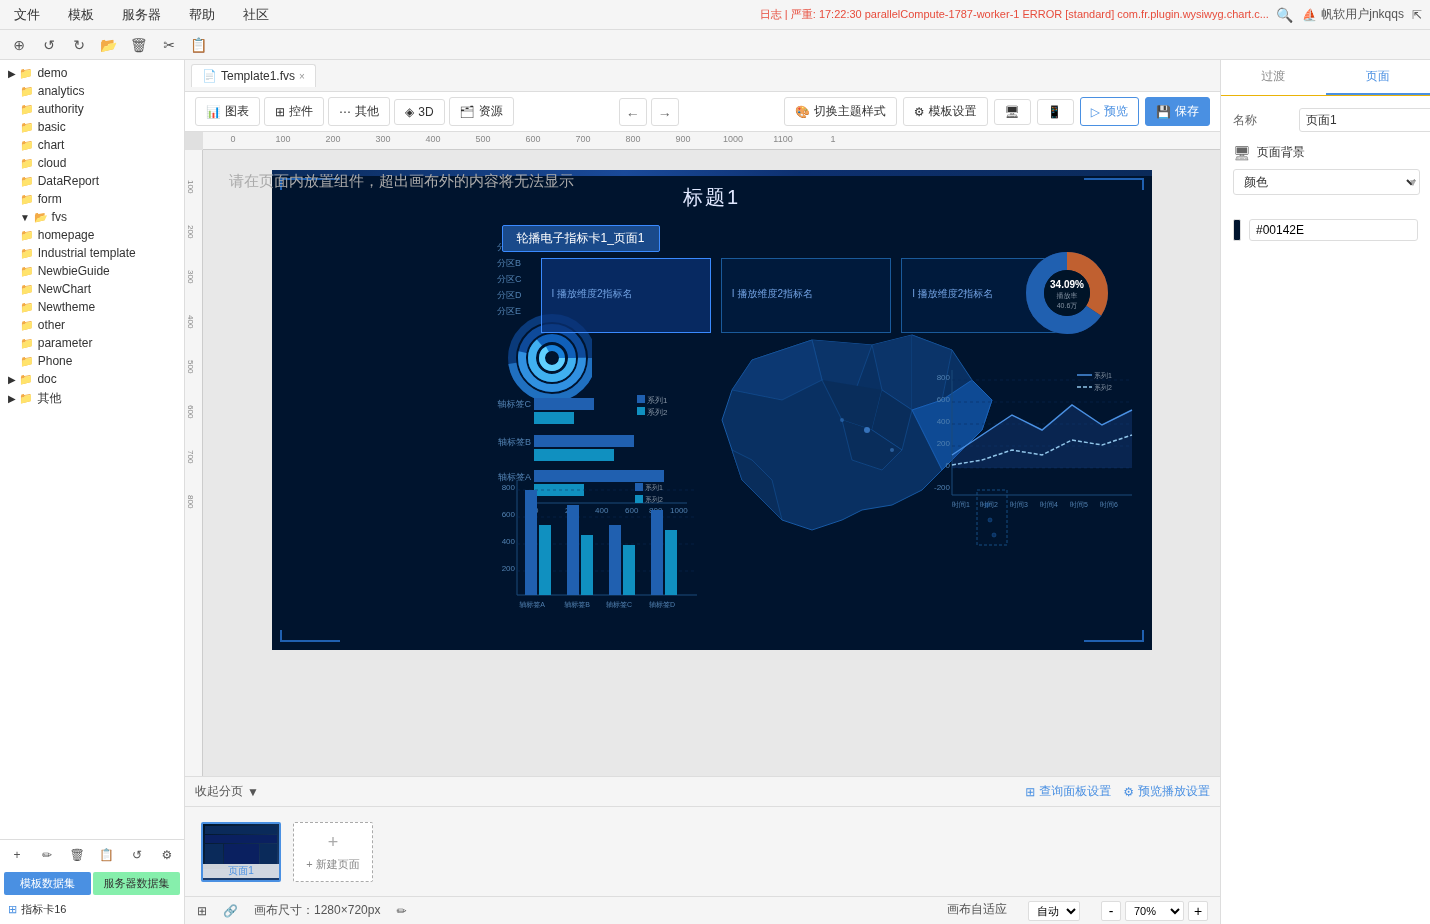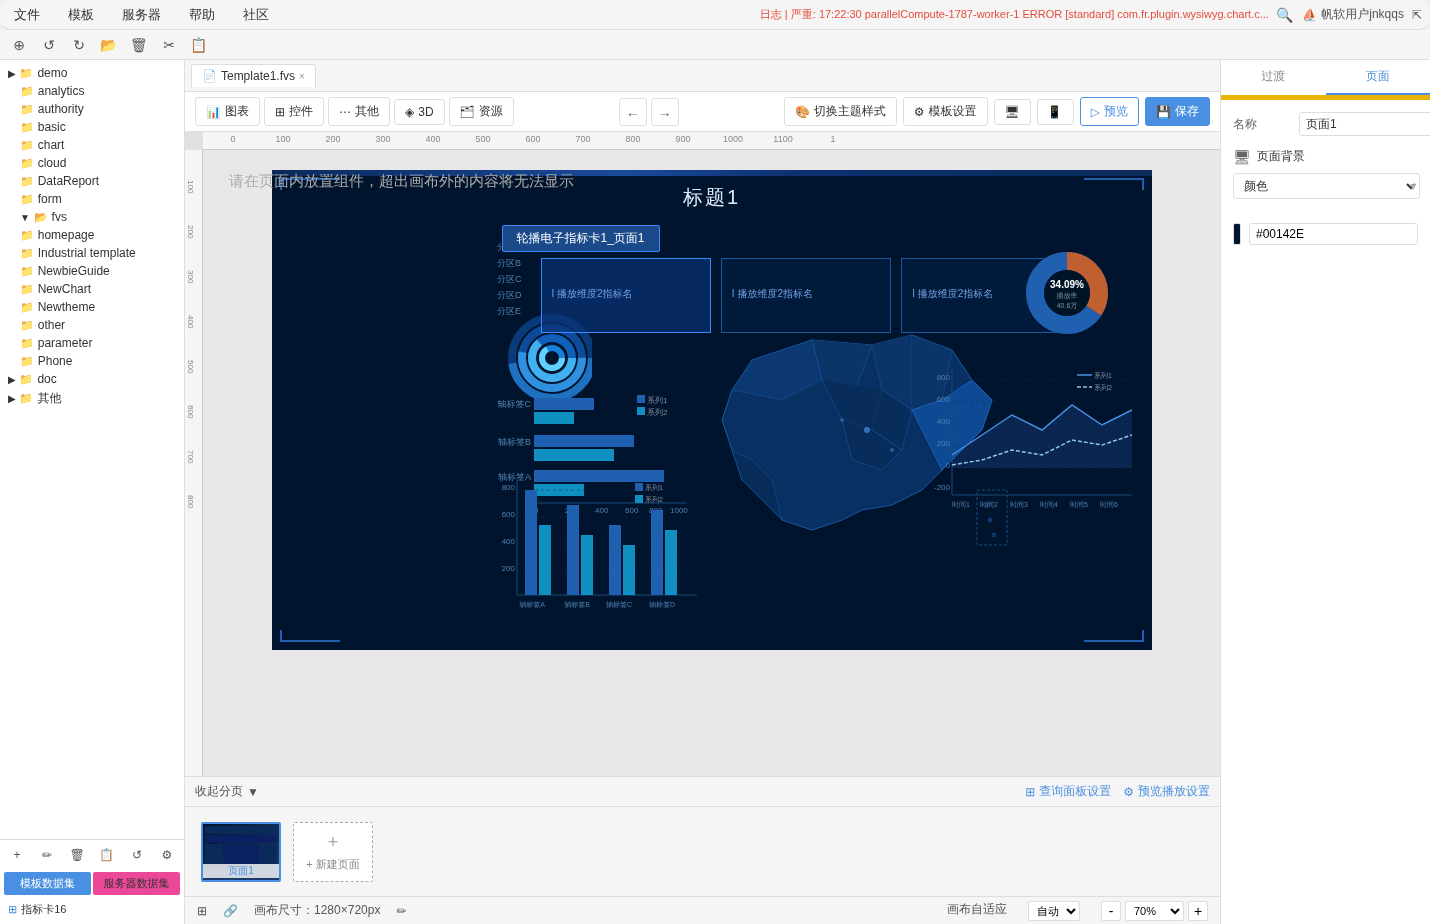--- a/index.html
+++ b/index.html
@@ -8,21 +8,20 @@
     
     .top-menubar {
       height: 30px;
       background: #f5f5f5;
       border-bottom: 1px solid #ddd;
       display: flex;
       align-items: center;
       padding: 0 8px;
       gap: 4px;
       justify-content: space-between;
-      border-radius: 11px;
     }
     .menu-left { display: flex; gap: 16px; align-items: center; }
     .menu-item { font-size: 13px; cursor: pointer; color: #333; padding: 4px 6px; }
     .menu-right { display: flex; align-items: center; gap: 8px; font-size: 12px; color: #555; }
     .log-text { font-size: 11px; color: #e74c3c; }
 
     
     .icon-toolbar {
       height: 30px;
       background: #f5f5f5;
@@ -71,21 +70,21 @@
     }
     .tree-item.indent1 { padding-left: 20px; }
     .tree-folder-icon { color: #f0a030; font-size: 11px; }
     .sidebar-bottom {
       border-top: 1px solid #ddd;
       padding: 4px;
     }
     .sidebar-tabs { display: flex; gap: 2px; margin-bottom: 4px; }
     .sidebar-tab {
       flex: 1; text-align: center; padding: 4px; font-size: 11px;
-      cursor: pointer; border-radius: 2px; background: #ec4899;
+      cursor: pointer; border-radius: 2px; background: #86efac;
     }
     .sidebar-tab.active { background: #4a90e2; color: white; }
     .sidebar-dataset-item {
       display: flex; align-items: center; padding: 3px 4px;
       font-size: 11px; cursor: pointer; gap: 4px;
     }
 
     
     .center-area {
       flex: 1;
@@ -332,21 +331,21 @@
     .right-panel {
       width: 210px;
       background: #fff;
       border-left: 1px solid #ddd;
       display: flex;
       flex-direction: column;
       overflow: hidden;
     }
     .rp-tabs {
       display: flex;
-      border-bottom: 5px solid #eab308;
+      border-bottom: 1px solid #eab308;
     }
     .rp-tab {
       flex: 1; text-align: center; padding: 8px 0; font-size: 12px;
       cursor: pointer; color: #888;
     }
     .rp-tab.active { color: #4a90e2; border-bottom: 2px solid #4a90e2; }
     .rp-content { padding: 12px; flex: 1; overflow-y: auto; }
     .rp-field-row {
       display: flex; align-items: center; margin-bottom: 12px; gap: 6px;
     }

